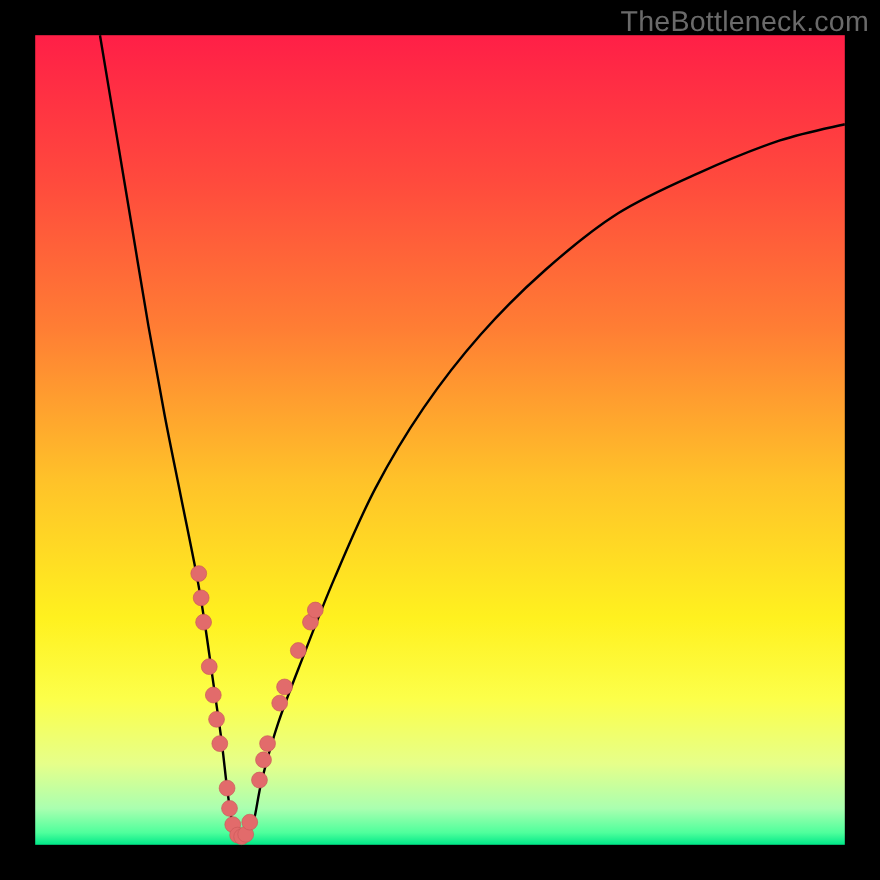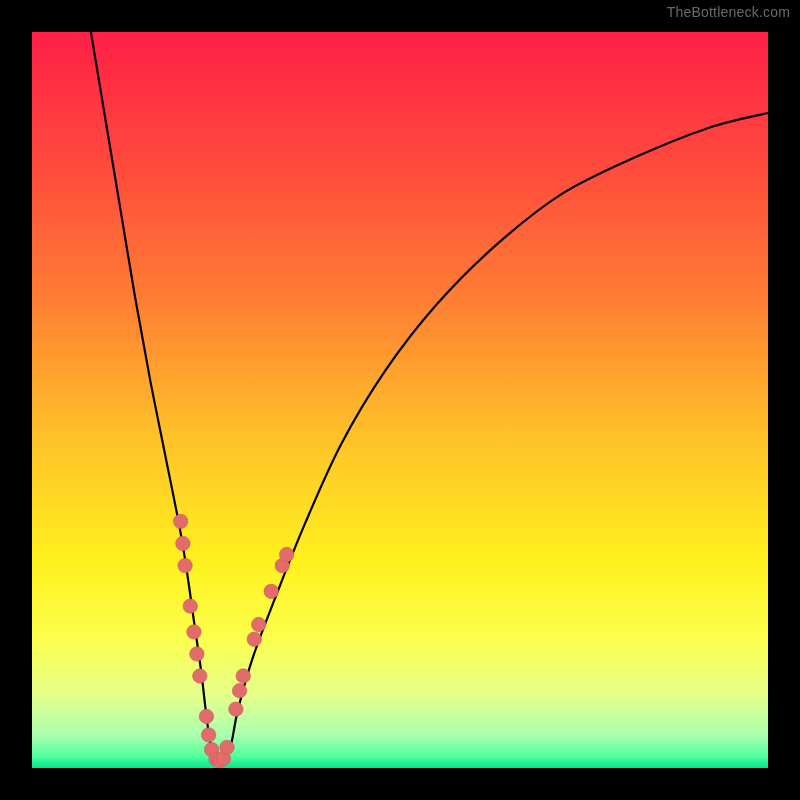--- a/index.html
+++ b/index.html
@@ -24,21 +24,21 @@
     top: 32px;
     width: 736px;
     height: 736px;
     
   }
   .watermark {
     position: absolute;
     top: 4px;
     right: 10px;
     font-family: Arial, Helvetica, sans-serif;
-    font-size: 14px;
+    font-size: 26px;
     font-weight: 500;
     color: #6a6a6a;
     letter-spacing: 0.2px;
   }
   svg.curve-layer {
     position: absolute;
     left: 0;
     top: 0;
     width: 736px;
     height: 736px;

